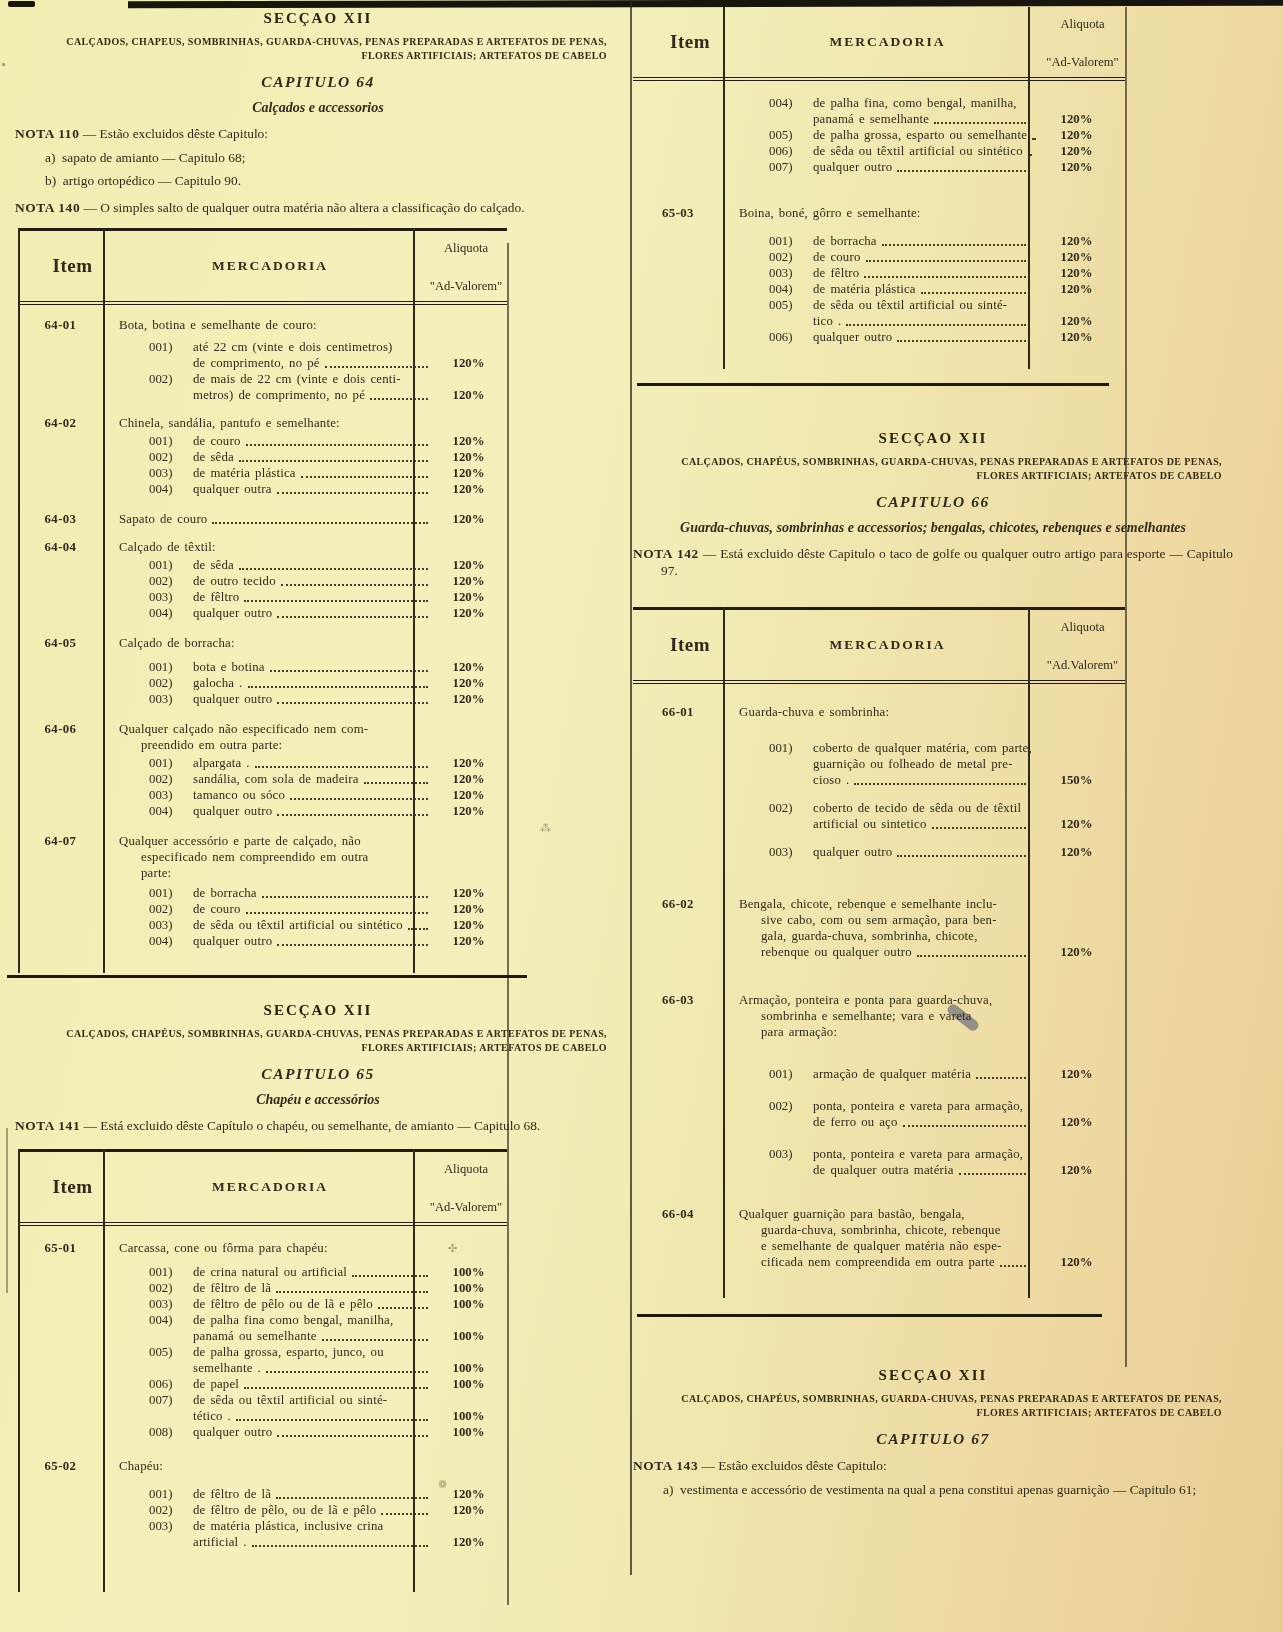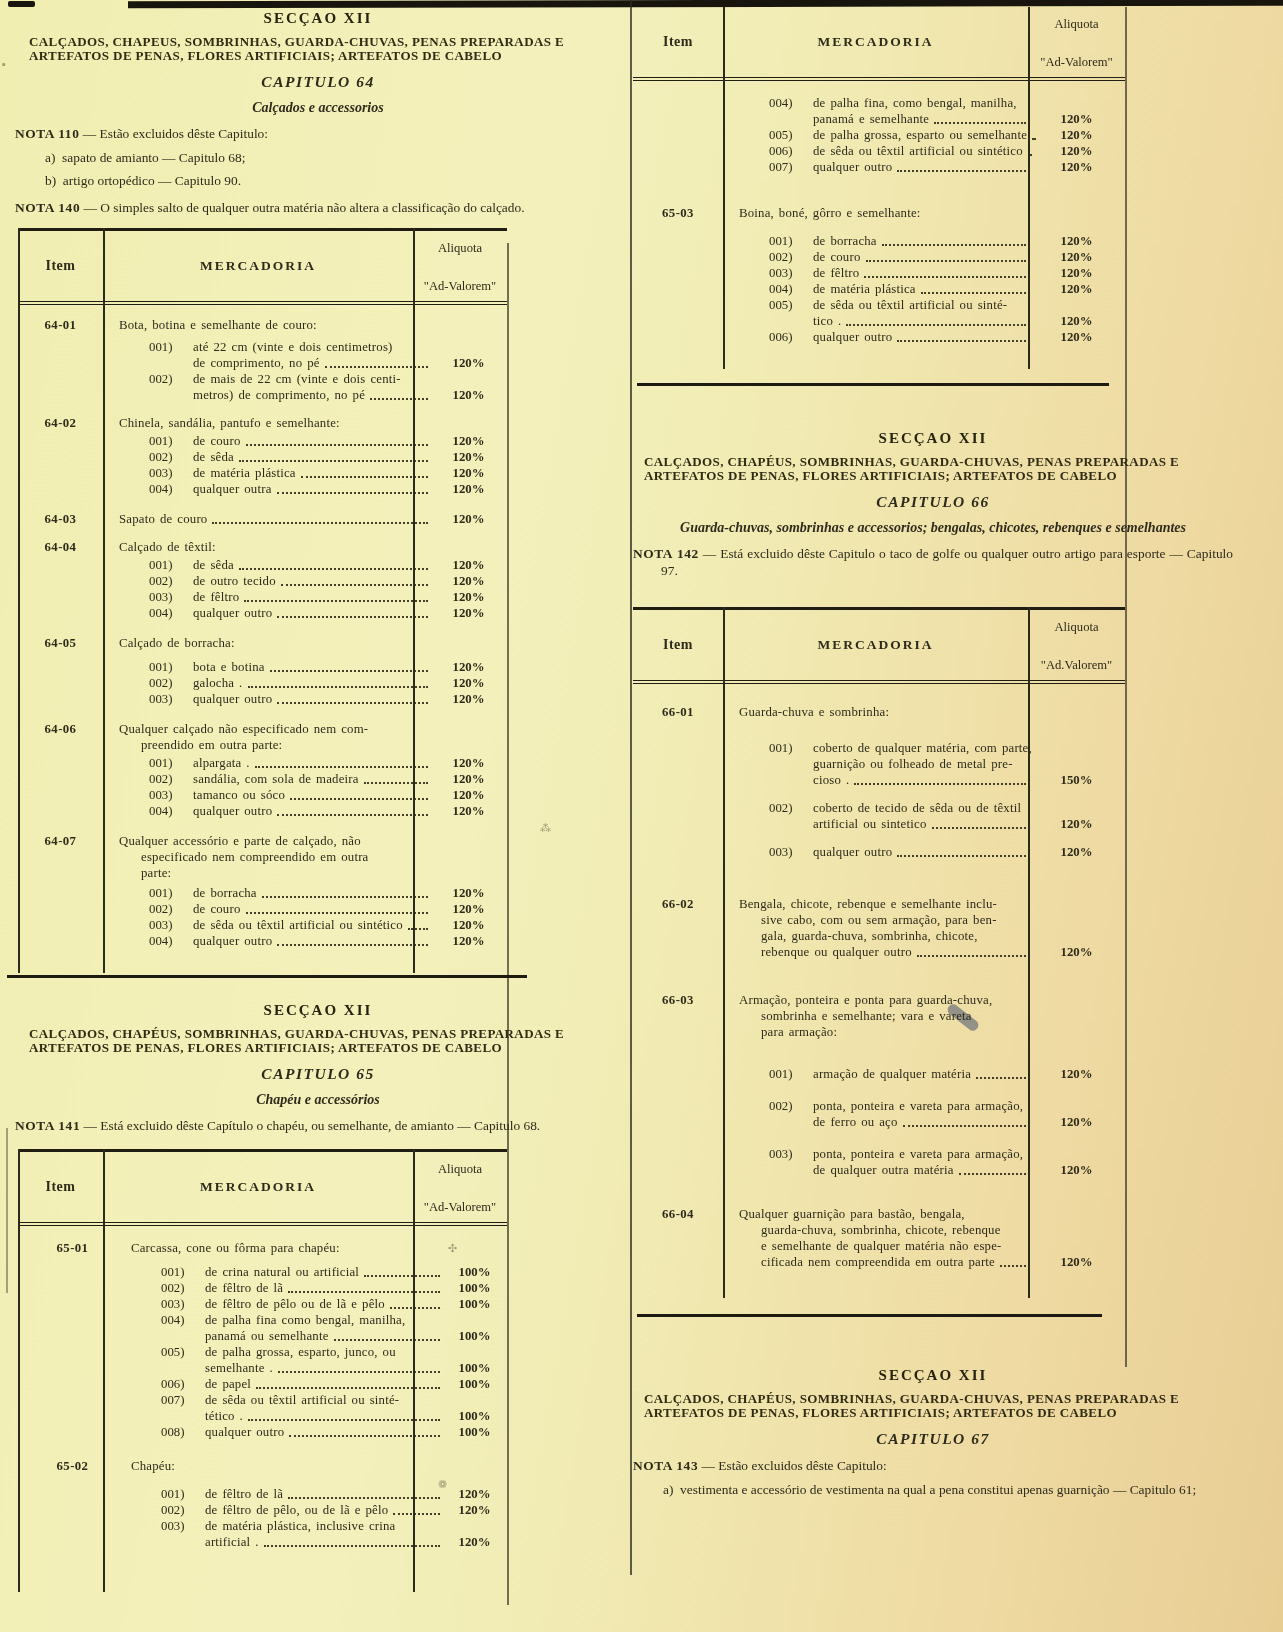--- a/index.html
+++ b/index.html
@@ -8,46 +8,46 @@
     font-family:"Liberation Serif","DejaVu Serif",serif;
     color:#2e2b1c;
     background:linear-gradient(100deg,#f1eeb2 0%,#f3f0bc 38%,#f1ecb4 52%,#efe3ab 66%,#eedaa2 80%,#ead29a 92%,#e7cd92 100%);
   }
   .col{position:absolute;}
   .col-left{left:15px;top:10px;width:606px;}
   .col-right{left:633px;top:0;width:600px;}
 
   
   .sec-title{font-weight:700;font-size:15px;letter-spacing:2px;text-align:center;color:#26230f;}
-  .sec-sub{font-weight:700;font-size:13px;letter-spacing:.4px;line-height:14px;text-align:left;max-width:578px;margin:8px auto 0;color:#302b14;}
+  .sec-sub{font-weight:700;font-size:10px;letter-spacing:.4px;line-height:14px;text-align:right;max-width:578px;margin:8px auto 0;color:#302b14;}
   .chap{font-style:italic;font-weight:600;font-size:15.5px;letter-spacing:1.5px;text-align:center;margin-top:10px;}
   .chap-sub{font-style:italic;font-weight:600;font-size:14px;text-align:center;margin-top:8px;max-width:545px;margin-left:auto;margin-right:auto;line-height:17px;}
   .note{font-size:13.4px;line-height:16.5px;margin:10px 0 0 0;padding-left:28px;text-indent:-28px;text-align:justify;}
   .note b{letter-spacing:.6px;}
   .note-item{font-size:13.4px;line-height:16.5px;margin:7px 0 0 0;padding-left:30px;white-space:pre-wrap;text-align:justify;}
 
   
   .tbl{position:relative;font-size:12.8px;line-height:16px;}
   .tbl-left{margin-left:3px;width:489px;}
   .tbl-right{width:492px;}
   .vl{position:absolute;top:0;bottom:2px;width:1.6px;background:#2c2a1b;}
   .tbl-left .vl-l{left:0;}
   .tbl-left .vl-i{left:85px;}
   .tbl-left .vl-r{left:395px;}
   .tbl-right .vl-i{left:90px;}
   .tbl-right .vl-r{left:395px;}
   .thead{display:flex;align-items:center;height:70px;border-top:3px solid #201e13;border-bottom:4.5px double #201e13;}
   .tbl-cont .thead{border-top:none;}
-  .hi{flex:none;text-align:center;font-size:14px;font-weight:600;letter-spacing:.5px;}
+  .hi{flex:none;text-align:center;font-size:19px;font-weight:600;letter-spacing:.5px;padding-left:12px;}
   .hm{flex:none;text-align:center;font-size:13.5px;font-weight:700;letter-spacing:2px;}
   .tbl-left .hi{width:85px;} .tbl-right .hi{width:90px;}
   .tbl-left .hm{width:310px;} .tbl-right .hm{width:305px;}
   .hr2{flex:1;align-self:stretch;display:flex;flex-direction:column;justify-content:space-between;align-items:center;padding:9px 0 7px;font-size:12.6px;}
   .tbody{padding-bottom:26px;}
-  #tbl65 .tbody{padding-bottom:44px;margin-left:12px;}
+  #tbl65 .tbody{padding-bottom:44px;}
   #tbl66 .tbody{padding-bottom:30px;}
   .row{display:flex;align-items:flex-end;}
   .ci{flex:none;text-align:center;font-weight:700;letter-spacing:.4px;}
   .tbl-left .ci{width:85px;} .tbl-right .ci{width:90px;}
   .cm{flex:none;display:flex;align-items:flex-end;min-width:0;}
   .tbl-left .cm{width:327px;} .tbl-right .cm{width:305px;}
   .cr{flex:1;text-align:center;font-weight:700;font-size:12.8px;}
   .tt{padding-left:16px;white-space:pre;word-spacing:1.5px;letter-spacing:.2px;}
   .tt.cont{padding-left:38px;}
   .code{flex:none;width:44px;margin-left:46px;white-space:pre;}

